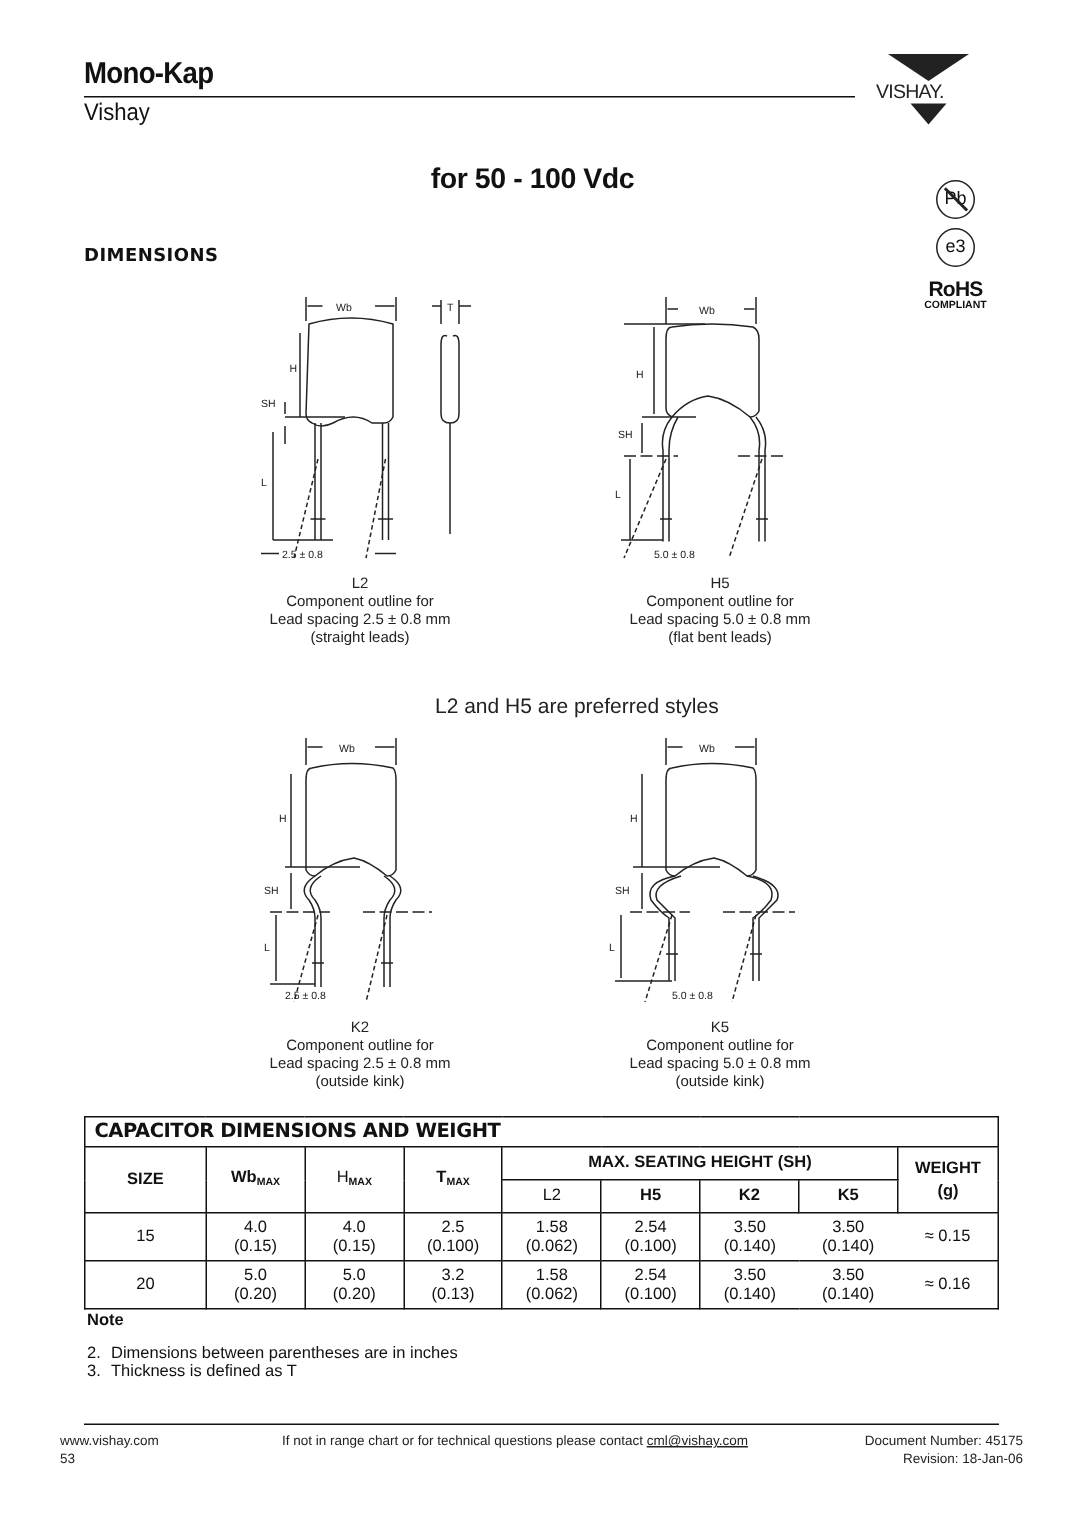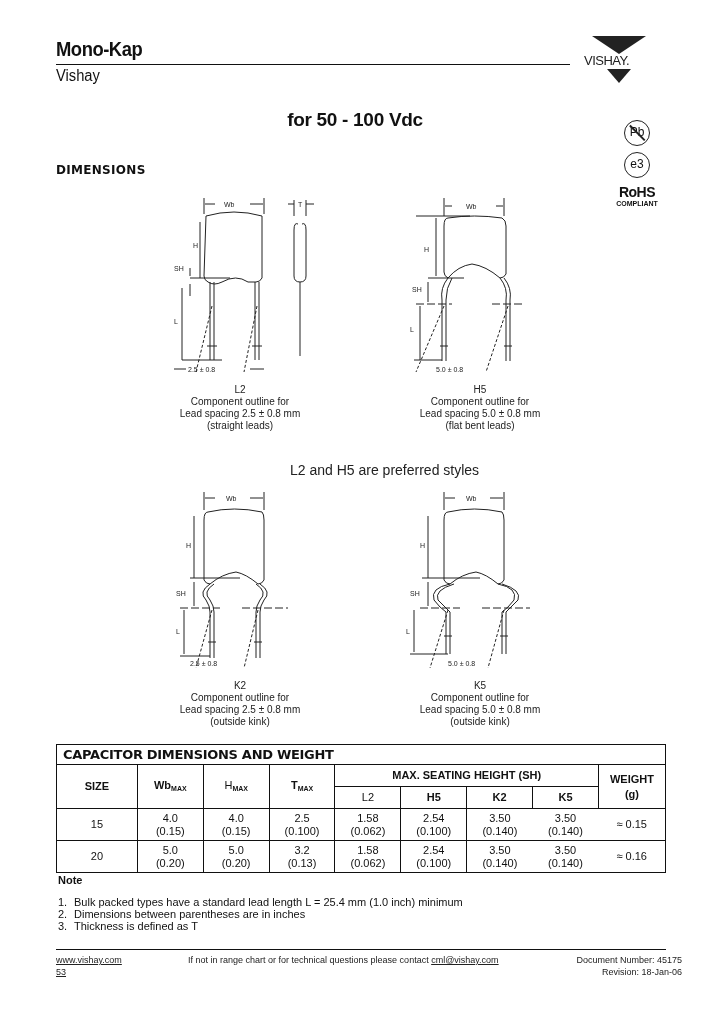--- a/index.html
+++ b/index.html
@@ -38,21 +38,21 @@
     table.dims .hdr { height: 22px; }
     table.dims tbody td { height: 32px; }
     sub.s { font-size: 7px; vertical-align: -2px; }
 
     .note-title { position: absolute; left: 58px; top: 874px; font-size: 11px; font-weight: bold; }
     .notes { position: absolute; left: 58px; top: 896px; font-size: 11px; line-height: 12px; }
     .notes div span.n { display: inline-block; width: 16px; }
 
     .footer-rule { position: absolute; left: 56px; top: 949px; width: 610px; height: 1px; background: #111; }
     .footer { position: absolute; top: 954px; font-size: 9px; line-height: 12px; color: #222; }
-    .f-left { left: 56px; text-decoration: underline; }
+    .f-left { left: 40px; }
     .f-mid { left: 188px; }
     .f-mid a { color: #222; text-decoration: underline; margin-top: 40px; }
     .f-right { right: 38px; text-align: right; margin-left: 37px; }
   </style>
 </head>
 <body>
 
 <div class="brand">Mono-Kap</div>
 <div class="header-rule"></div>
 <div class="company">Vishay</div>
@@ -338,21 +338,20 @@
           <div>3.50</div>
           <div>(0.140)</div>
         </td>
       <td style="border-left:none;">≈ 0.16</td>
     </tr>
   </tbody>
 </table>
 
 <div class="note-title">Note</div>
 <div class="notes">
-  <div><span class="n">1.</span><span>Bulk packed types have a standard lead length L = 25.4 mm (1.0 inch) minimum</span></div>
   <div><span class="n">2.</span><span>Dimensions between parentheses are in inches</span></div>
   <div><span class="n">3.</span><span>Thickness is defined as T</span></div>
 </div>
 
 <div class="footer-rule"></div>
 <div class="footer f-left">
   <div>www.vishay.com</div>
   <div>53</div>
 </div>
 <div class="footer f-mid">

